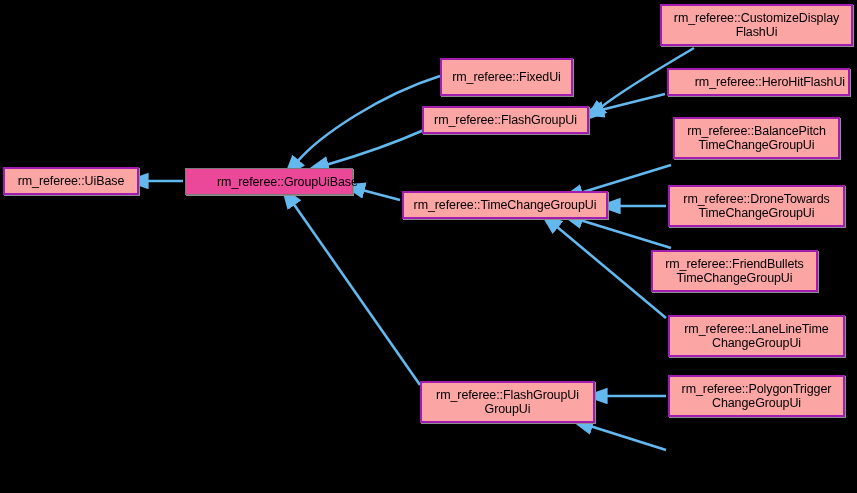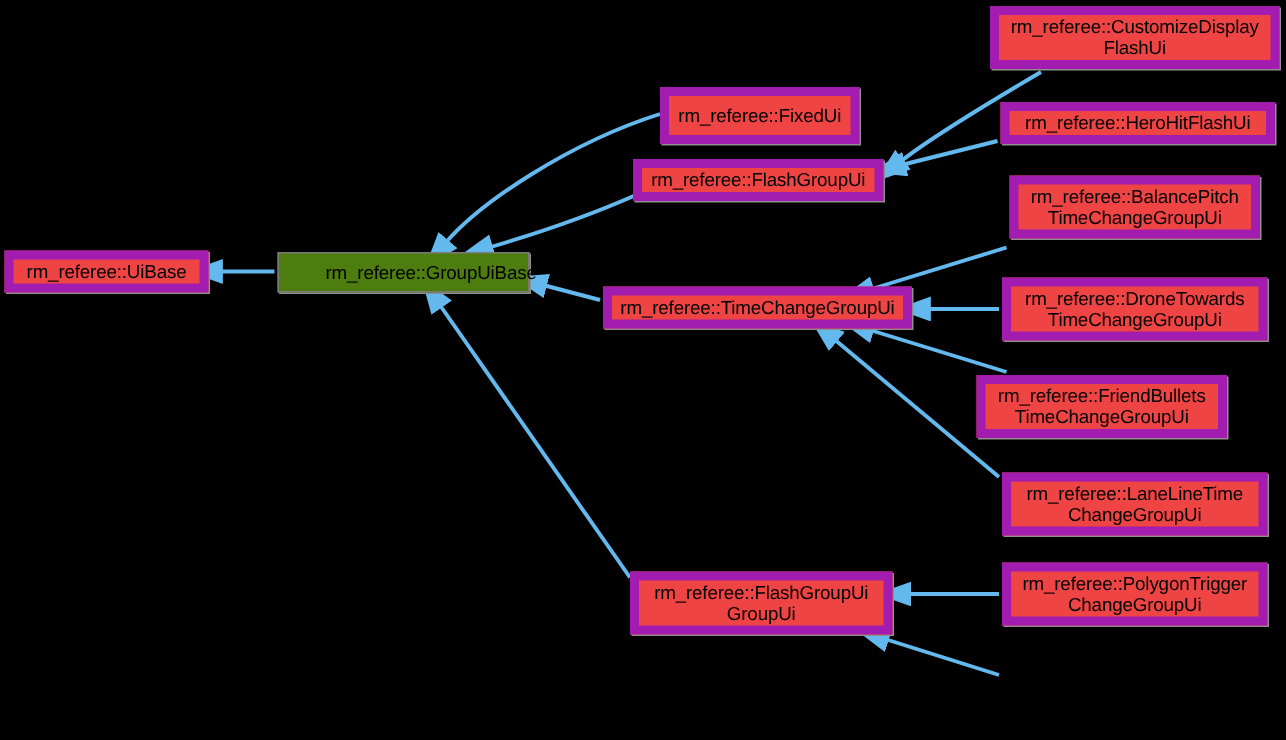--- a/index.html
+++ b/index.html
@@ -19,35 +19,35 @@
     position: absolute;
     left: 0;
     top: 0;
     width: 857px;
     height: 493px;
     pointer-events: none;
   }
   .node {
     position: absolute;
     box-sizing: border-box;
-    border: 6px solid #a21caf;
-    background: #ef4444;
+    border: 2px solid #a21caf;
+    background: #fca5a5;
     color: #000000;
     font-size: 12.5px;
     line-height: 14px;
     text-align: center;
     display: flex;
     align-items: center;
     justify-content: center;
     white-space: pre-line;
     letter-spacing: -0.1px;
     box-shadow: 1px 1px 0 0 #8f8f8f;
   }
   .node.root {
-    background: #4d7c0f;
+    background: #ec4899;
     border: 1px solid #7a7a7a;
     padding-left: 28px;
   }
   .node-label {
     display: block;
     width: 100%;
     padding: 0 3px;
     box-sizing: border-box;
   }
 </style>
@@ -95,21 +95,21 @@
     <span class="node-label">rm_referee::TimeChangeGroupUi</span>
   </div>
   <div class="node" style="left: 420px; top: 381px; width: 175px; height: 42px;">
     <span class="node-label">rm_referee::FlashGroupUi
 GroupUi</span>
   </div>
   <div class="node" style="left: 660px; top: 4px; width: 193px; height: 42px;">
     <span class="node-label">rm_referee::CustomizeDisplay
 FlashUi</span>
   </div>
-  <div class="node" style="left: 667px; top: 68px; width: 183px; height: 28px;">
+  <div class="node" style="left: 667px; top: 68px; width: 183px; height: 28px; text-align: right;">
     <span class="node-label">rm_referee::HeroHitFlashUi</span>
   </div>
   <div class="node" style="left: 673px; top: 117px; width: 167px; height: 42px;">
     <span class="node-label">rm_referee::BalancePitch
 TimeChangeGroupUi</span>
   </div>
   <div class="node" style="left: 668px; top: 185px; width: 177px; height: 42px;">
     <span class="node-label">rm_referee::DroneTowards
 TimeChangeGroupUi</span>
   </div>

